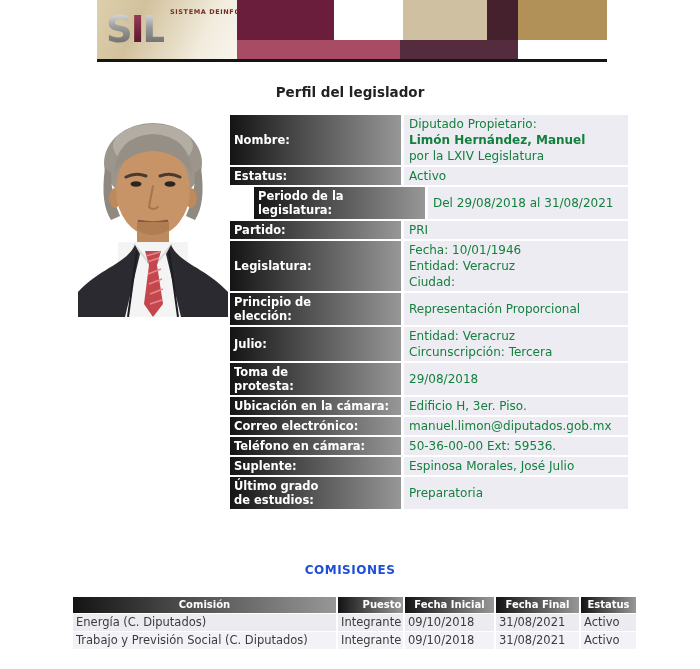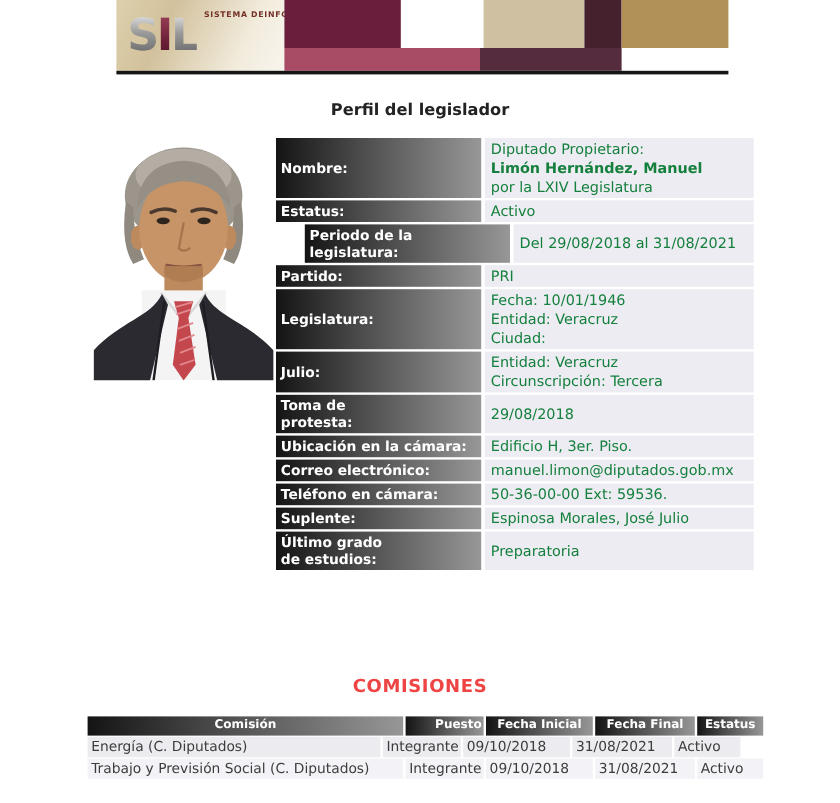--- a/index.html
+++ b/index.html
@@ -42,21 +42,21 @@
                  color:#fff;font-weight:bold;font-size:11.5px;line-height:14px;
                  padding:2px 2px 2px 4px;display:flex;align-items:center;}
   .profile-label span{white-space:pre-line;}
   .profile-value{flex:1;box-sizing:border-box;background:#ececf2;color:#15803d;
                  font-size:12px;line-height:16px;padding:1px 2px 1px 5px;
                  display:flex;flex-direction:column;justify-content:center;}
   .profile-value .b{font-weight:bold;}
 
   
   .com-title{position:absolute;left:0;top:563px;width:700px;text-align:center;
-             font-size:15px;font-weight:bold;color:#ef4444;letter-spacing:.5px;}
+             font-size:12px;font-weight:bold;color:#1d4ed8;letter-spacing:.5px;}
   .com-table{position:absolute;left:73px;top:597px;}
   .com-row{display:flex;gap:2px;margin-bottom:1px;}
   .com-cell{box-sizing:border-box;white-space:nowrap;overflow:hidden;}
   .com-head{background:linear-gradient(to right,#141414 0%,#4a4a4a 40%,#979797 100%);
             color:#fff;font-weight:bold;font-size:10px;height:16px;line-height:16px;text-align:center;}
   .com-body{font-size:11.5px;height:17px;line-height:17px;color:#3c3c3c;padding-left:3px;}
   .rowbg0 .com-body{background:#ebebf0;}
   .rowbg1 .com-body{background:#f3f3f7;}
 </style>
 </head>
@@ -171,20 +171,29 @@
           <span>Legislatura:</span>
         </div>
         <div class="profile-value">
           <div class="vline">Fecha: 10/01/1946</div>
           <div class="vline">Entidad: Veracruz</div>
           <div class="vline">Ciudad:</div>
         </div>
       </div>
       <div class="profile-row" style="min-height: 31px;">
         <div class="profile-label">
+          <span>Principio de
+elección:</span>
+        </div>
+        <div class="profile-value">
+          <div class="vline">Representación Proporcional</div>
+        </div>
+      </div>
+      <div class="profile-row" style="min-height: 31px;">
+        <div class="profile-label">
           <span>Julio:</span>
         </div>
         <div class="profile-value">
           <div class="vline">Entidad: Veracruz</div>
           <div class="vline">Circunscripción: Tercera</div>
         </div>
       </div>
       <div class="profile-row" style="min-height: 31px;">
         <div class="profile-label">
           <span>Toma de
@@ -240,21 +249,21 @@
   <div class="com-title">COMISIONES</div>
   <div class="com-table" id="com-table">
       <div class="com-row">
         <div class="com-cell com-head" style="width: 263px;">Comisión</div>
         <div class="com-cell com-head" style="width: 65px; padding-left: 23px;">Puesto</div>
         <div class="com-cell com-head" style="width: 89px;">Fecha Inicial</div>
         <div class="com-cell com-head" style="width: 83px;">Fecha Final</div>
         <div class="com-cell com-head" style="width: 55px;">Estatus</div>
       </div>
       <div class="com-row rowbg0">
-        <div class="com-cell com-body" style="width: 244px;">Energía (C. Diputados)</div>
+        <div class="com-cell com-body" style="width: 263px;">Energía (C. Diputados)</div>
         <div class="com-cell com-body" style="width: 65px;">Integrante</div>
         <div class="com-cell com-body" style="width: 89px;">09/10/2018</div>
         <div class="com-cell com-body" style="width: 83px;">31/08/2021</div>
         <div class="com-cell com-body" style="width: 55px;">Activo</div>
       </div>
       <div class="com-row rowbg1">
         <div class="com-cell com-body" style="width: 263px;">Trabajo y Previsión Social (C. Diputados)</div>
         <div class="com-cell com-body" style="width: 65px;">Integrante</div>
         <div class="com-cell com-body" style="width: 89px;">09/10/2018</div>
         <div class="com-cell com-body" style="width: 83px;">31/08/2021</div>

